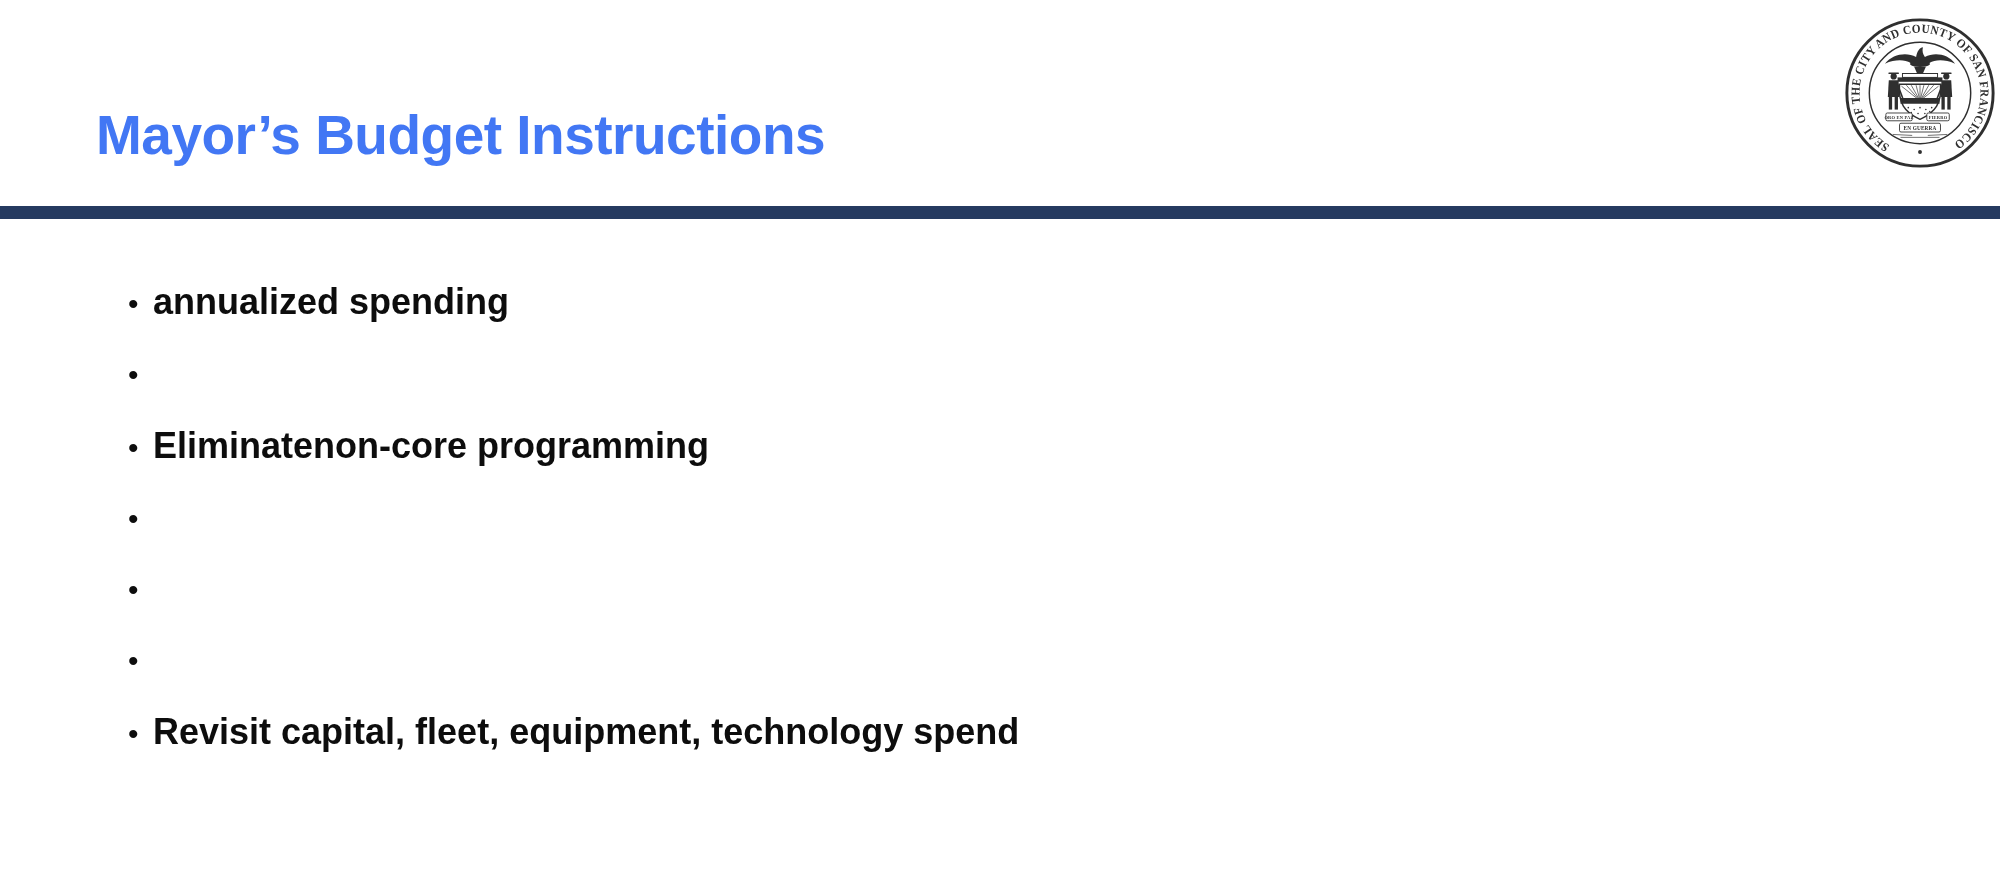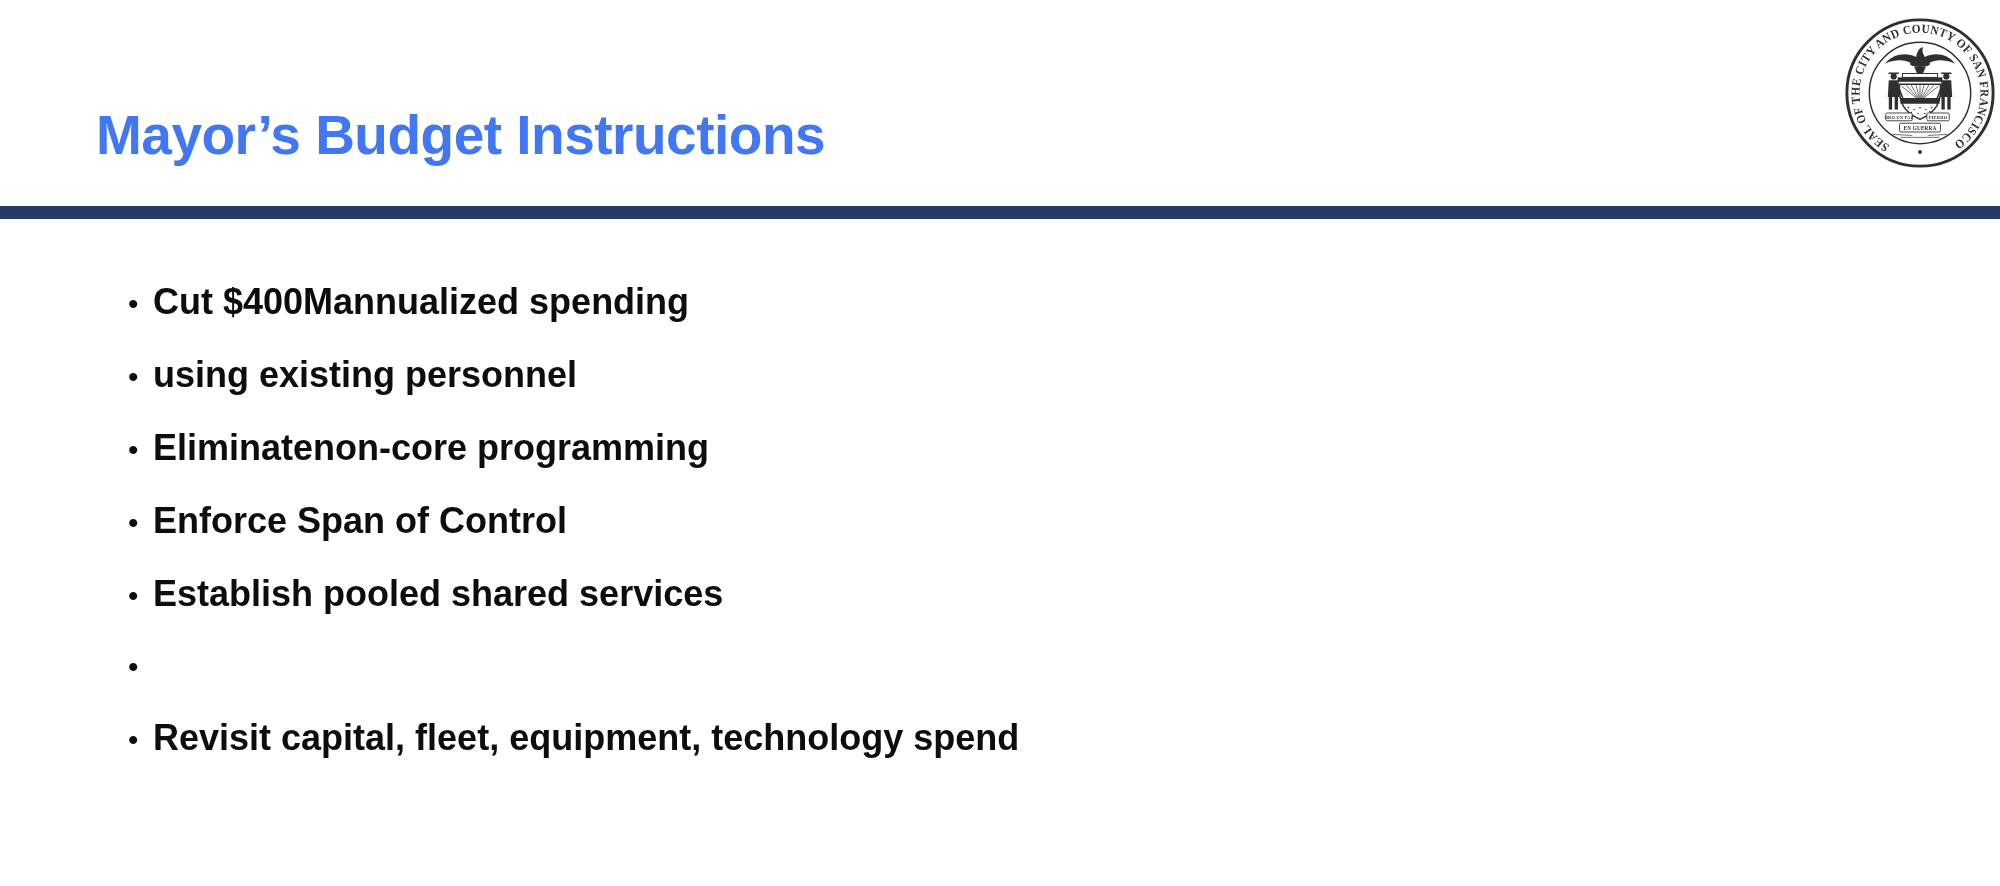--- a/index.html
+++ b/index.html
@@ -95,39 +95,35 @@
 
 <div class="slide">
 
   <h1 class="title">Mayor’s Budget Instructions</h1>
 
   <div class="divider"></div>
 
   <ul class="bullets" id="bullet-list">
       <li>
         <span class="dot">•</span>
-        <span class="seg-bold">Cut $400M</span>
         <span class="seg-regular"> annualized spending</span>
       </li>
       <li>
         <span class="dot">•</span>
-        <span class="seg-regular"> using existing personnel</span>
       </li>
       <li>
         <span class="dot">•</span>
         <span class="seg-regular">Eliminate </span>
         <span class="seg-bold">non-core programming</span>
       </li>
       <li>
         <span class="dot">•</span>
-        <span class="seg-bold">Enforce Span of Control</span>
-      </li>
-      <li>
-        <span class="dot">•</span>
-        <span class="seg-bold">Establish pooled shared services</span>
+      </li>
+      <li>
+        <span class="dot">•</span>
       </li>
       <li>
         <span class="dot">•</span>
       </li>
       <li>
         <span class="dot">•</span>
         <span class="seg-bold">Revisit capital, fleet, equipment, technology spend</span>
       </li>
     </ul>
 

